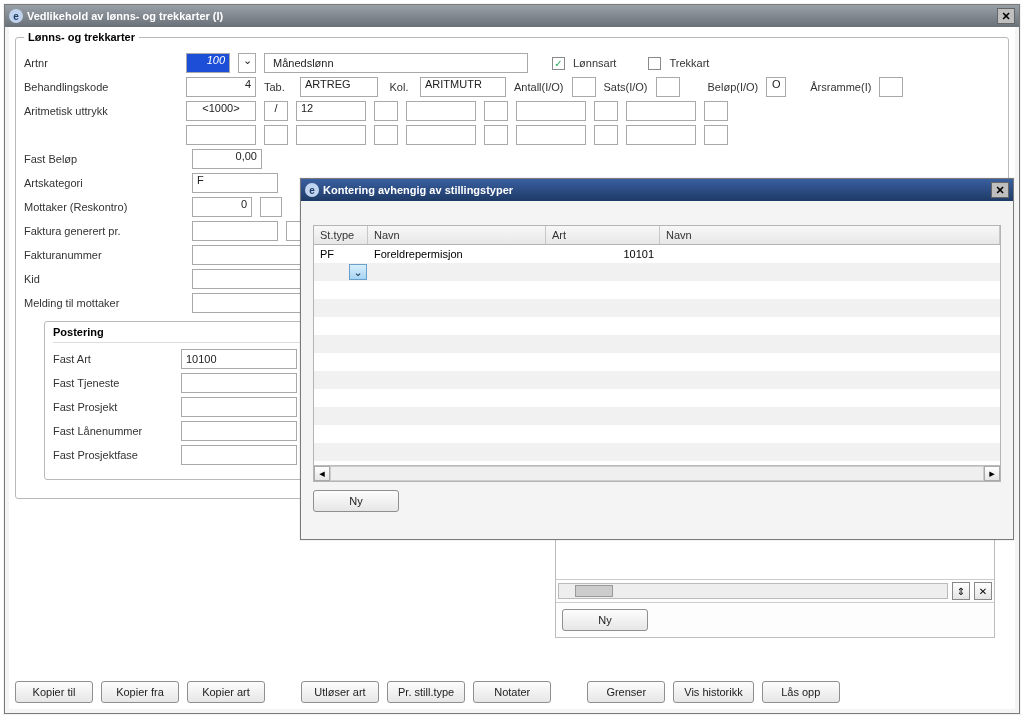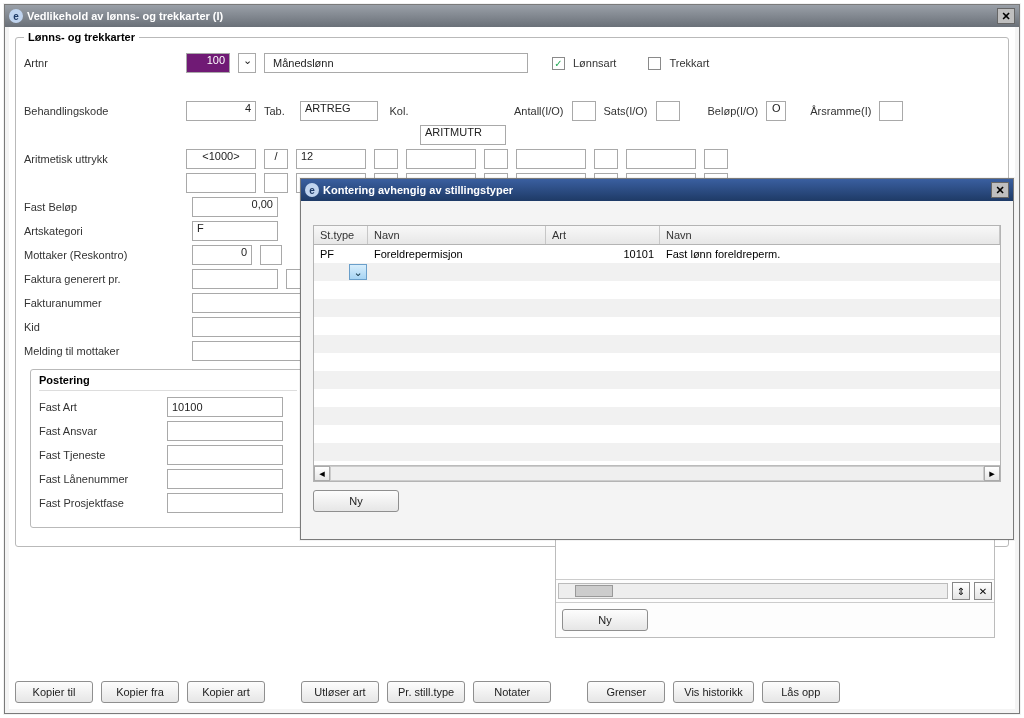--- a/index.html
+++ b/index.html
@@ -38,33 +38,33 @@
   .lbl { color: #333; }
   .lbl.w-artnr { width: 154px; }
   .lbl.w-160 { width: 160px; }
   .lbl.w-120 { width: 120px; }
 
   input[type="text"], .field, select {
     border: 1px solid #a9a9a9; background: #fff; height: 20px;
     padding: 0 4px; color: #222;
   }
   .field.r { text-align: right; }
-  .field.sel { background: #701a75; color: #fff; }
+  .field.sel { background: #1d4ed8; color: #fff; font-style: italic; }
   .chk { width: 13px; height: 13px; border: 1px solid #8a8a8a; background: #fff; display:inline-block; }
   .chk.checked::after { content: "✓"; display:block; font-size:10px; line-height:11px; text-align:center; color:#2a5; }
 
   .btn {
     height: 22px; min-width: 78px; padding: 0 10px;
     border: 1px solid #8f8f8f; border-radius: 3px;
     background: linear-gradient(#fdfdfd,#e6e6e6);
     cursor: pointer; color:#222; text-align:center; line-height:20px;
     display:inline-block;
   }
 
-  .posting { border: 1px solid #b9b9b9; margin: 8px 6px; padding: 4px 8px 10px 8px; border-radius:3px; }
+  .posting { border: 1px solid #b9b9b9; margin: 8px 20px; padding: 4px 8px 10px 8px; border-radius:3px; }
   .posting .legend { font-weight:bold; padding-bottom:4px; border-bottom:1px solid #ddd; margin-bottom:6px; }
 
   .bottom-bar {
     position: absolute; left: 6px; right: 6px; bottom: 6px;
     display: flex; gap: 8px; align-items:center;
   }
 
   
   .inner-panel {
     position: absolute; right: 20px; top: 480px; width: 440px;
@@ -124,21 +124,21 @@
         <span class="chk"></span>
         <span class="lbl">Trekkart</span>
       </div>
 
       <div class="row">
         <span class="lbl w-artnr">Behandlingskode</span>
         <span class="field r" style="width:70px;">4</span>
         <span class="lbl" style="width:28px;">Tab.</span>
         <span class="field" style="width:78px;">ARTREG</span>
         <span class="lbl" style="width:26px;text-align:center;">Kol.</span>
-        <span class="field" style="width:86px;margin-top:48px;">ARITMUTR</span>
+        <span class="field" style="width:86px;">ARITMUTR</span>
         <span class="lbl">Antall(I/O)</span>
         <span class="field" style="width:24px;"></span>
         <span class="lbl">Sats(I/O)</span>
         <span class="field" style="width:24px;"></span>
         <span style="width:12px;"></span>
         <span class="lbl">Beløp(I/O)</span>
         <span class="field" style="width:20px;text-align:center;">O</span>
         <span style="width:8px;"></span>
         <span class="lbl">Årsramme(I)</span>
         <span class="field" style="width:24px;"></span>
@@ -167,21 +167,21 @@
         <span class="field" style="width:70px;"></span>
         <span class="field" style="width:24px;"></span>
         <span class="field" style="width:70px;"></span>
         <span class="field" style="width:24px;"></span>
         <span class="field" style="width:70px;"></span>
         <span class="field" style="width:24px;"></span>
       </div>
 
       <div class="row">
           <span class="lbl w-160">Fast Beløp</span>
-        <span class="field r" style="width:86px;padding-left:12px;">0,00</span>
+        <span class="field r" style="width:70px;padding-left:12px;">0,00</span>
         </div>
 
       <div class="row">
           <span class="lbl w-160">Artskategori</span>
         <span class="field" style="width:86px;">F</span>
         </div>
 
       <div class="row">
           <span class="lbl w-160">Mottaker (Reskontro)</span>
         <span class="field r" style="width:60px;">0</span>
@@ -209,25 +209,25 @@
         <input type="text" style="width: 116px;">
         </div>
 
       <div class="posting" style="width:276px;">
         <div class="legend">Postering</div>
         <div class="row">
             <span class="lbl w-120">Fast Art</span>
           <input type="text" style="width: 116px;" value="10100">
           </div>
         <div class="row">
-            <span class="lbl w-120">Fast Ansvar</span>
+            <span class="lbl w-120">Fast Tjeneste</span>
           <input type="text" style="width: 116px;">
           </div>
         <div class="row">
-            <span class="lbl w-120">Fast Tjeneste</span>
+            <span class="lbl w-120">Fast Prosjekt</span>
           <input type="text" style="width: 116px;">
           </div>
         <div class="row">
             <span class="lbl w-120">Fast Lånenummer</span>
           <input type="text" style="width: 116px;">
           </div>
         <div class="row">
             <span class="lbl w-120">Fast Prosjektfase</span>
           <input type="text" style="width: 116px;">
           </div>
@@ -280,21 +280,20 @@
         <div class="gh col-sttype">St.type</div>
         <div class="gh col-navn1">Navn</div>
         <div class="gh col-art" style="text-align:left;">Art</div>
         <div class="gh col-navn2">Navn</div>
       </div>
       <div class="grid-rows">
         <div class="grow">
           <div class="gc col-sttype">PF</div>
           <div class="gc col-navn1">Foreldrepermisjon</div>
           <div class="gc col-art">10101</div>
-          <div class="gc col-navn2">Fast lønn foreldreperm.</div>
         </div>
         <div class="grow">
           <div class="dropdown-cell">
             <span style="flex:1;"></span>
             <span class="dd-arrow">⌄</span>
           </div>
         </div>
       </div>
       <div class="hscrollbar">
         <div class="arrow">◂</div>

